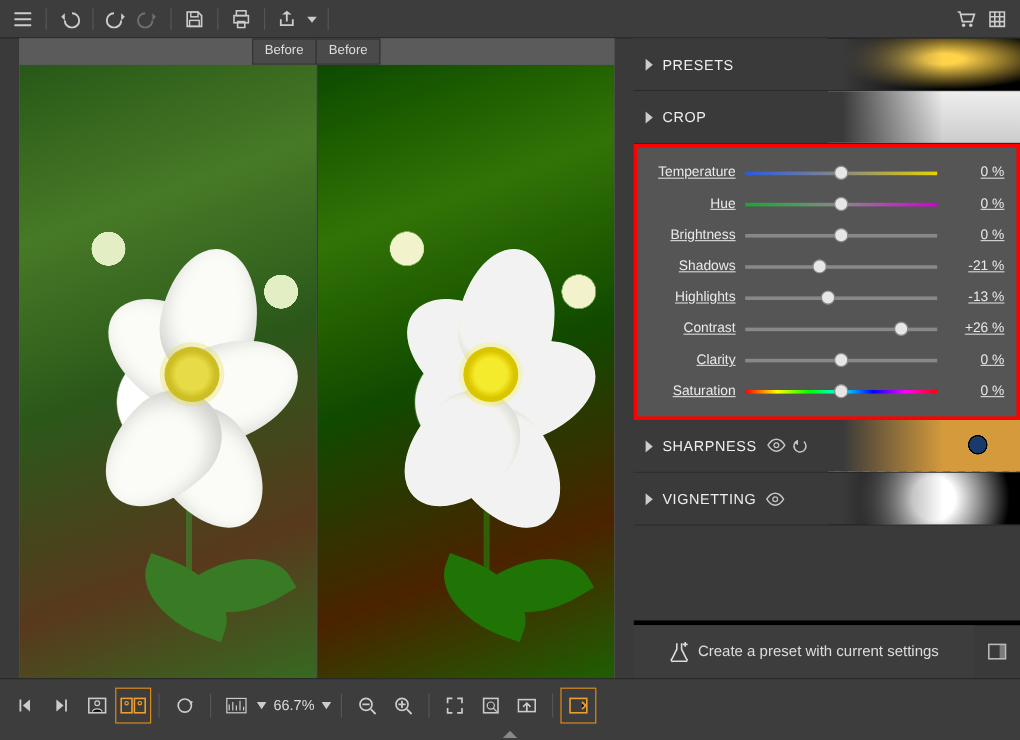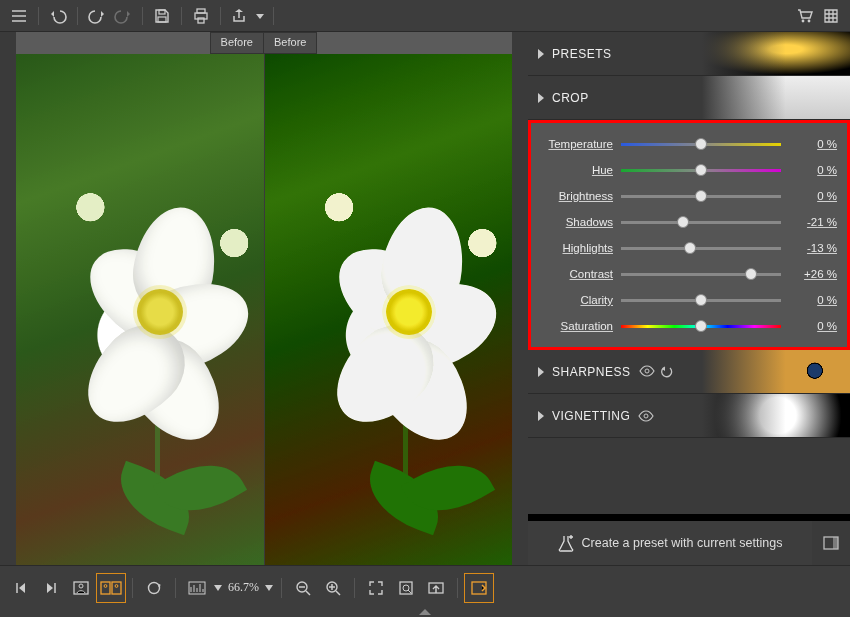--- a/index.html
+++ b/index.html
@@ -237,21 +237,21 @@
     cursor:pointer; color:#ccc;
   }
   .bottom-toolbar .tb-btn.active {
     border: 1px solid #d98a1a;
     color: #f0a030;
   }
   .bottom-toolbar .sep {
     width: 1px; height: 20px; background: #555; margin: 0 6px;
   }
   .zoom-readout {
-    font-size: 12px; color:#ddd; margin: 0 4px; font-family: Liberation Serif, serif;
+    font-size: 12px; color:#ddd; margin: 0 4px;
   }
   .create-preset {
     flex: 1;
     height: 44px;
     display:flex; align-items:center; justify-content:center;
     gap: 8px;
     background: #3d3d3d;
     padding: 0 12px;
     color:#ddd; font-size: 12.5px;
     cursor:pointer;
@@ -496,21 +496,21 @@
       <span class="sec-icons">
         <svg width="16" height="12" viewBox="0 0 16 12">
             <path fill="none" stroke="#ddd" stroke-width="1.2" d="M1 6s3-5 7-5 7 5 7 5-3 5-7 5-7-5-7-5z"></path>
             <circle cx="8" cy="6" r="2" fill="none" stroke="#ddd"></circle>
           </svg>
       </span>
     </div>
 
     <div style="flex:1"></div>
 
-    <div style="display:flex;border-top:7px solid #000000">
+    <div style="display:flex;border-top:4px solid #000000">
       <div class="create-preset">
         <svg width="16" height="18" viewBox="0 0 16 18">
             <path fill="none" stroke="#ddd" stroke-width="1.3" d="M6 2v5L2 15a1 1 0 0 0 1 2h10a1 1 0 0 0 1-2L10 7V2"></path>
             <path stroke="#ddd" stroke-width="1.3" d="M11 3h4M13 1v4"></path>
           </svg>
         <span>Create a preset with current settings</span>
       </div>
       <div class="right-bottom-icon">
         <svg width="16" height="16" viewBox="0 0 16 16">
             <rect x="1" y="2" width="14" height="12" fill="none" stroke="#bbb" stroke-width="1.3"></rect>

